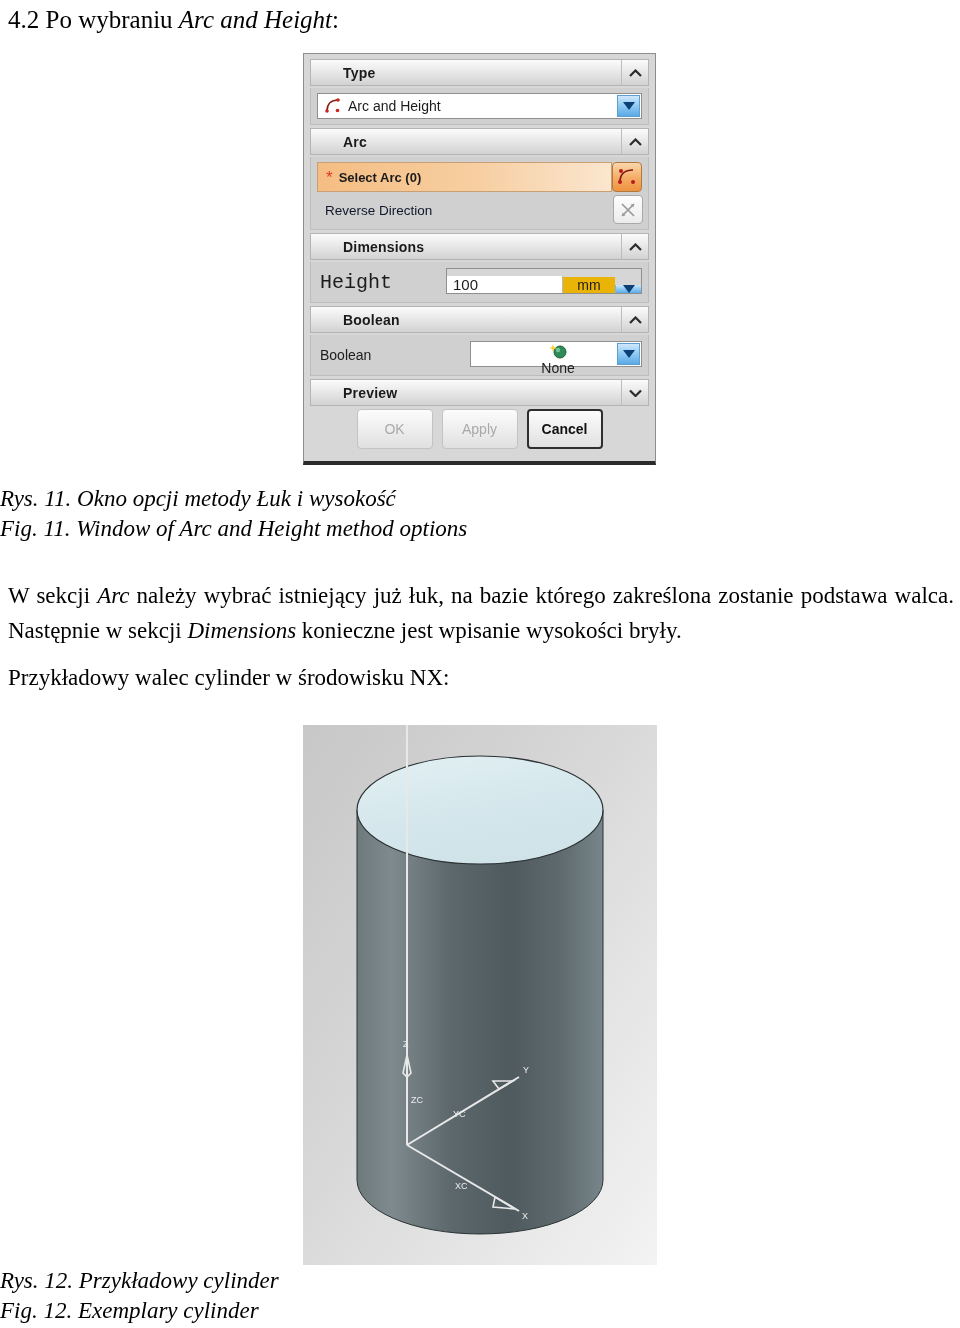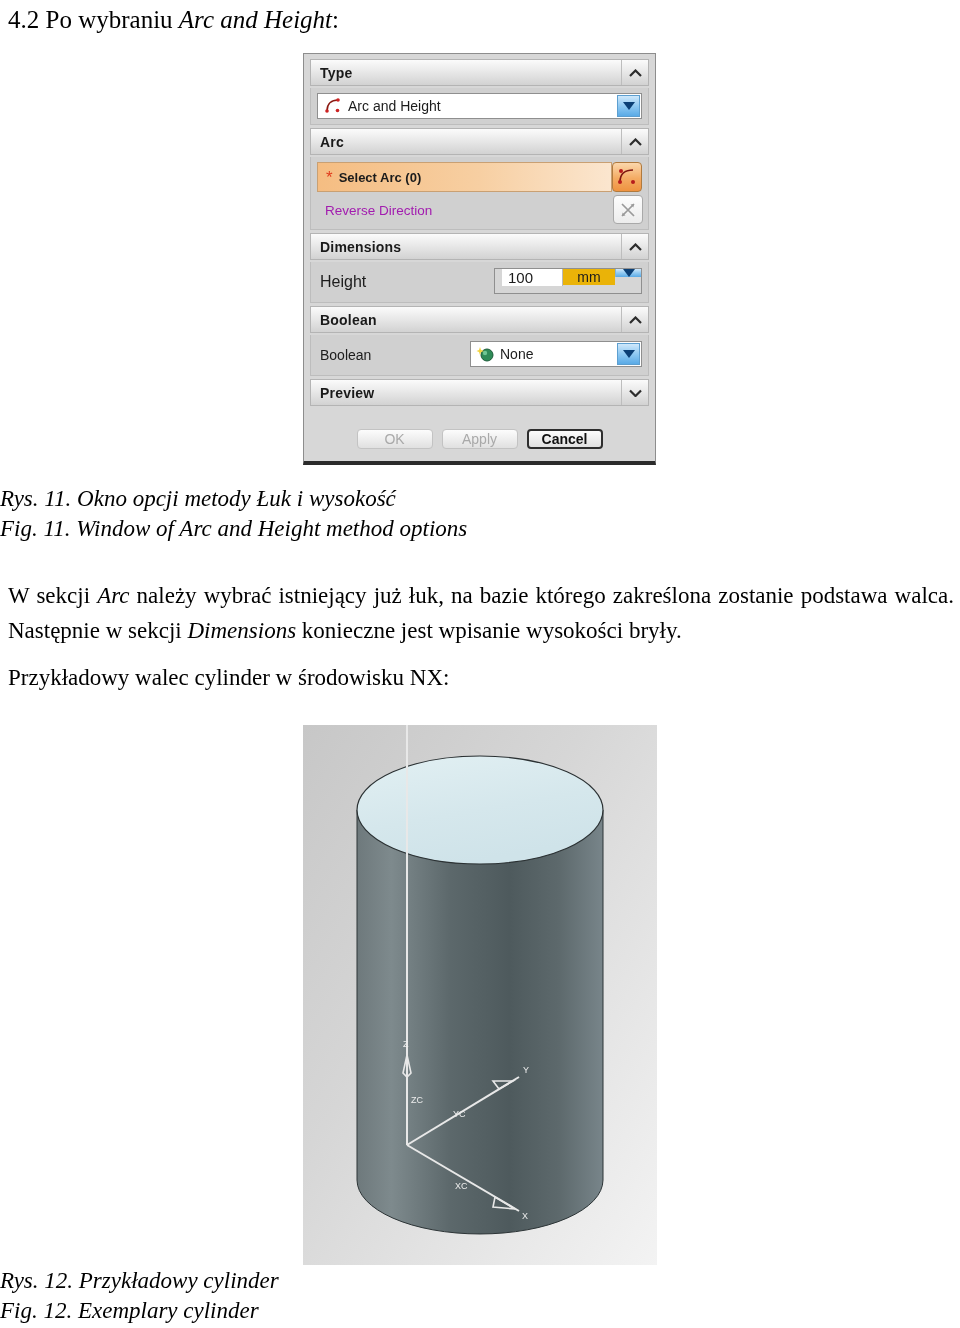--- a/index.html
+++ b/index.html
@@ -67,20 +67,21 @@
 
   .sec-header {
     height: 27px;
     display: flex;
     align-items: center;
     background: linear-gradient(to bottom,#fbfbfb 0%,#e9e9e9 45%,#d2d2d2 100%);
     border: 1px solid #b4b4b4;
     box-sizing: border-box;
     margin-bottom: 2px;
     position: relative;
+    padding-left: 23px;
   }
   .sec-header .sec-title {
     font-size: 14px;
     font-weight: bold;
     color: #1a1a1a;
     padding-left: 9px;
     letter-spacing: .2px;
   }
   .chev-box {
     position: absolute;
@@ -173,21 +174,21 @@
     display: flex; align-items: center; justify-content: center;
   }
   .reverse-row {
     height: 28px;
     display: flex;
     align-items: center;
     position: relative;
   }
   .reverse-row .rev-label {
     font-size: 13.5px;
-    color: #a21caf;
+    color: #0f172a;
     padding-left: 8px;
   }
   .icon-btn-flat {
     position: absolute;
     right: -31px;
     top: -1px;
     width: 30px; height: 29px;
     border: 1px solid #a9a9a9;
     border-radius: 4px;
     background: linear-gradient(to bottom,#fdfdfd 0%,#ececec 100%);
@@ -198,37 +199,37 @@
   .arc-body { position: relative; padding-right: 36px; }
 
   
   .dim-row {
     height: 30px;
     display: flex;
     align-items: center;
     position: relative;
   }
   .dim-row .dim-label {
-    font-size: 16px;
+    font-size: 20px;
     color: #1c1c1c;
     padding-left: 3px;
     flex: 0 0 auto;
+    font-family: Liberation Mono, monospace;
   }
   .value-group {
     position: absolute;
     right: 0;
     top: 1px;
     display: flex;
-    align-items: flex-start;
+    align-items: flex-end;
     height: 26px;
     border: 1px solid #8f8f8f;
     box-sizing: border-box;
     background: #d6d6d6;
-    width: 148px;
-    padding-left: 7px;
+    width: 196px;
   }
   .value-input {
     flex: 1 1 auto;
     background: #ffffff;
     border-right: 1px solid #b9b9b9;
     display: flex; align-items: center;
     font-size: 15px;
     color: #1b1b1b;
     padding-left: 6px;
     font-family: "Liberation Sans", sans-serif;
@@ -259,40 +260,40 @@
     color: #1c1c1c;
     padding-left: 3px;
   }
   .bool-combo {
     position: absolute;
     right: 0; top: 1px;
     width: 172px; height: 26px;
     background: #ffffff;
     border: 1px solid #8f8f8f;
     box-sizing: border-box;
-    display: flex; align-items: center;
+    display: flex; align-items: center; flex-direction: column;
   }
   .bool-combo .bool-val {
     font-size: 14px;
     color: #1c1c1c;
     padding-left: 4px;
   }
 
   
   .btn-bar {
     position: absolute;
     left: 0; right: 0;
     bottom: 12px;
     display: flex;
     justify-content: center;
     gap: 9px;
     padding-top: 6px;
   }
   .dlg-btn {
-    width: 76px; height: 20px;
+    width: 76px; height: 40px;
     display: flex; align-items: center; justify-content: center;
     font-size: 14px;
     border-radius: 4px;
     box-sizing: border-box;
     background: linear-gradient(to bottom,#fcfcfc 0%,#ededed 55%,#e0e0e0 100%);
     margin-top: 16px;
   }
   .dlg-btn.disabled {
     border: 1px solid #c3c3c3;
     color: #a9a9a9;

